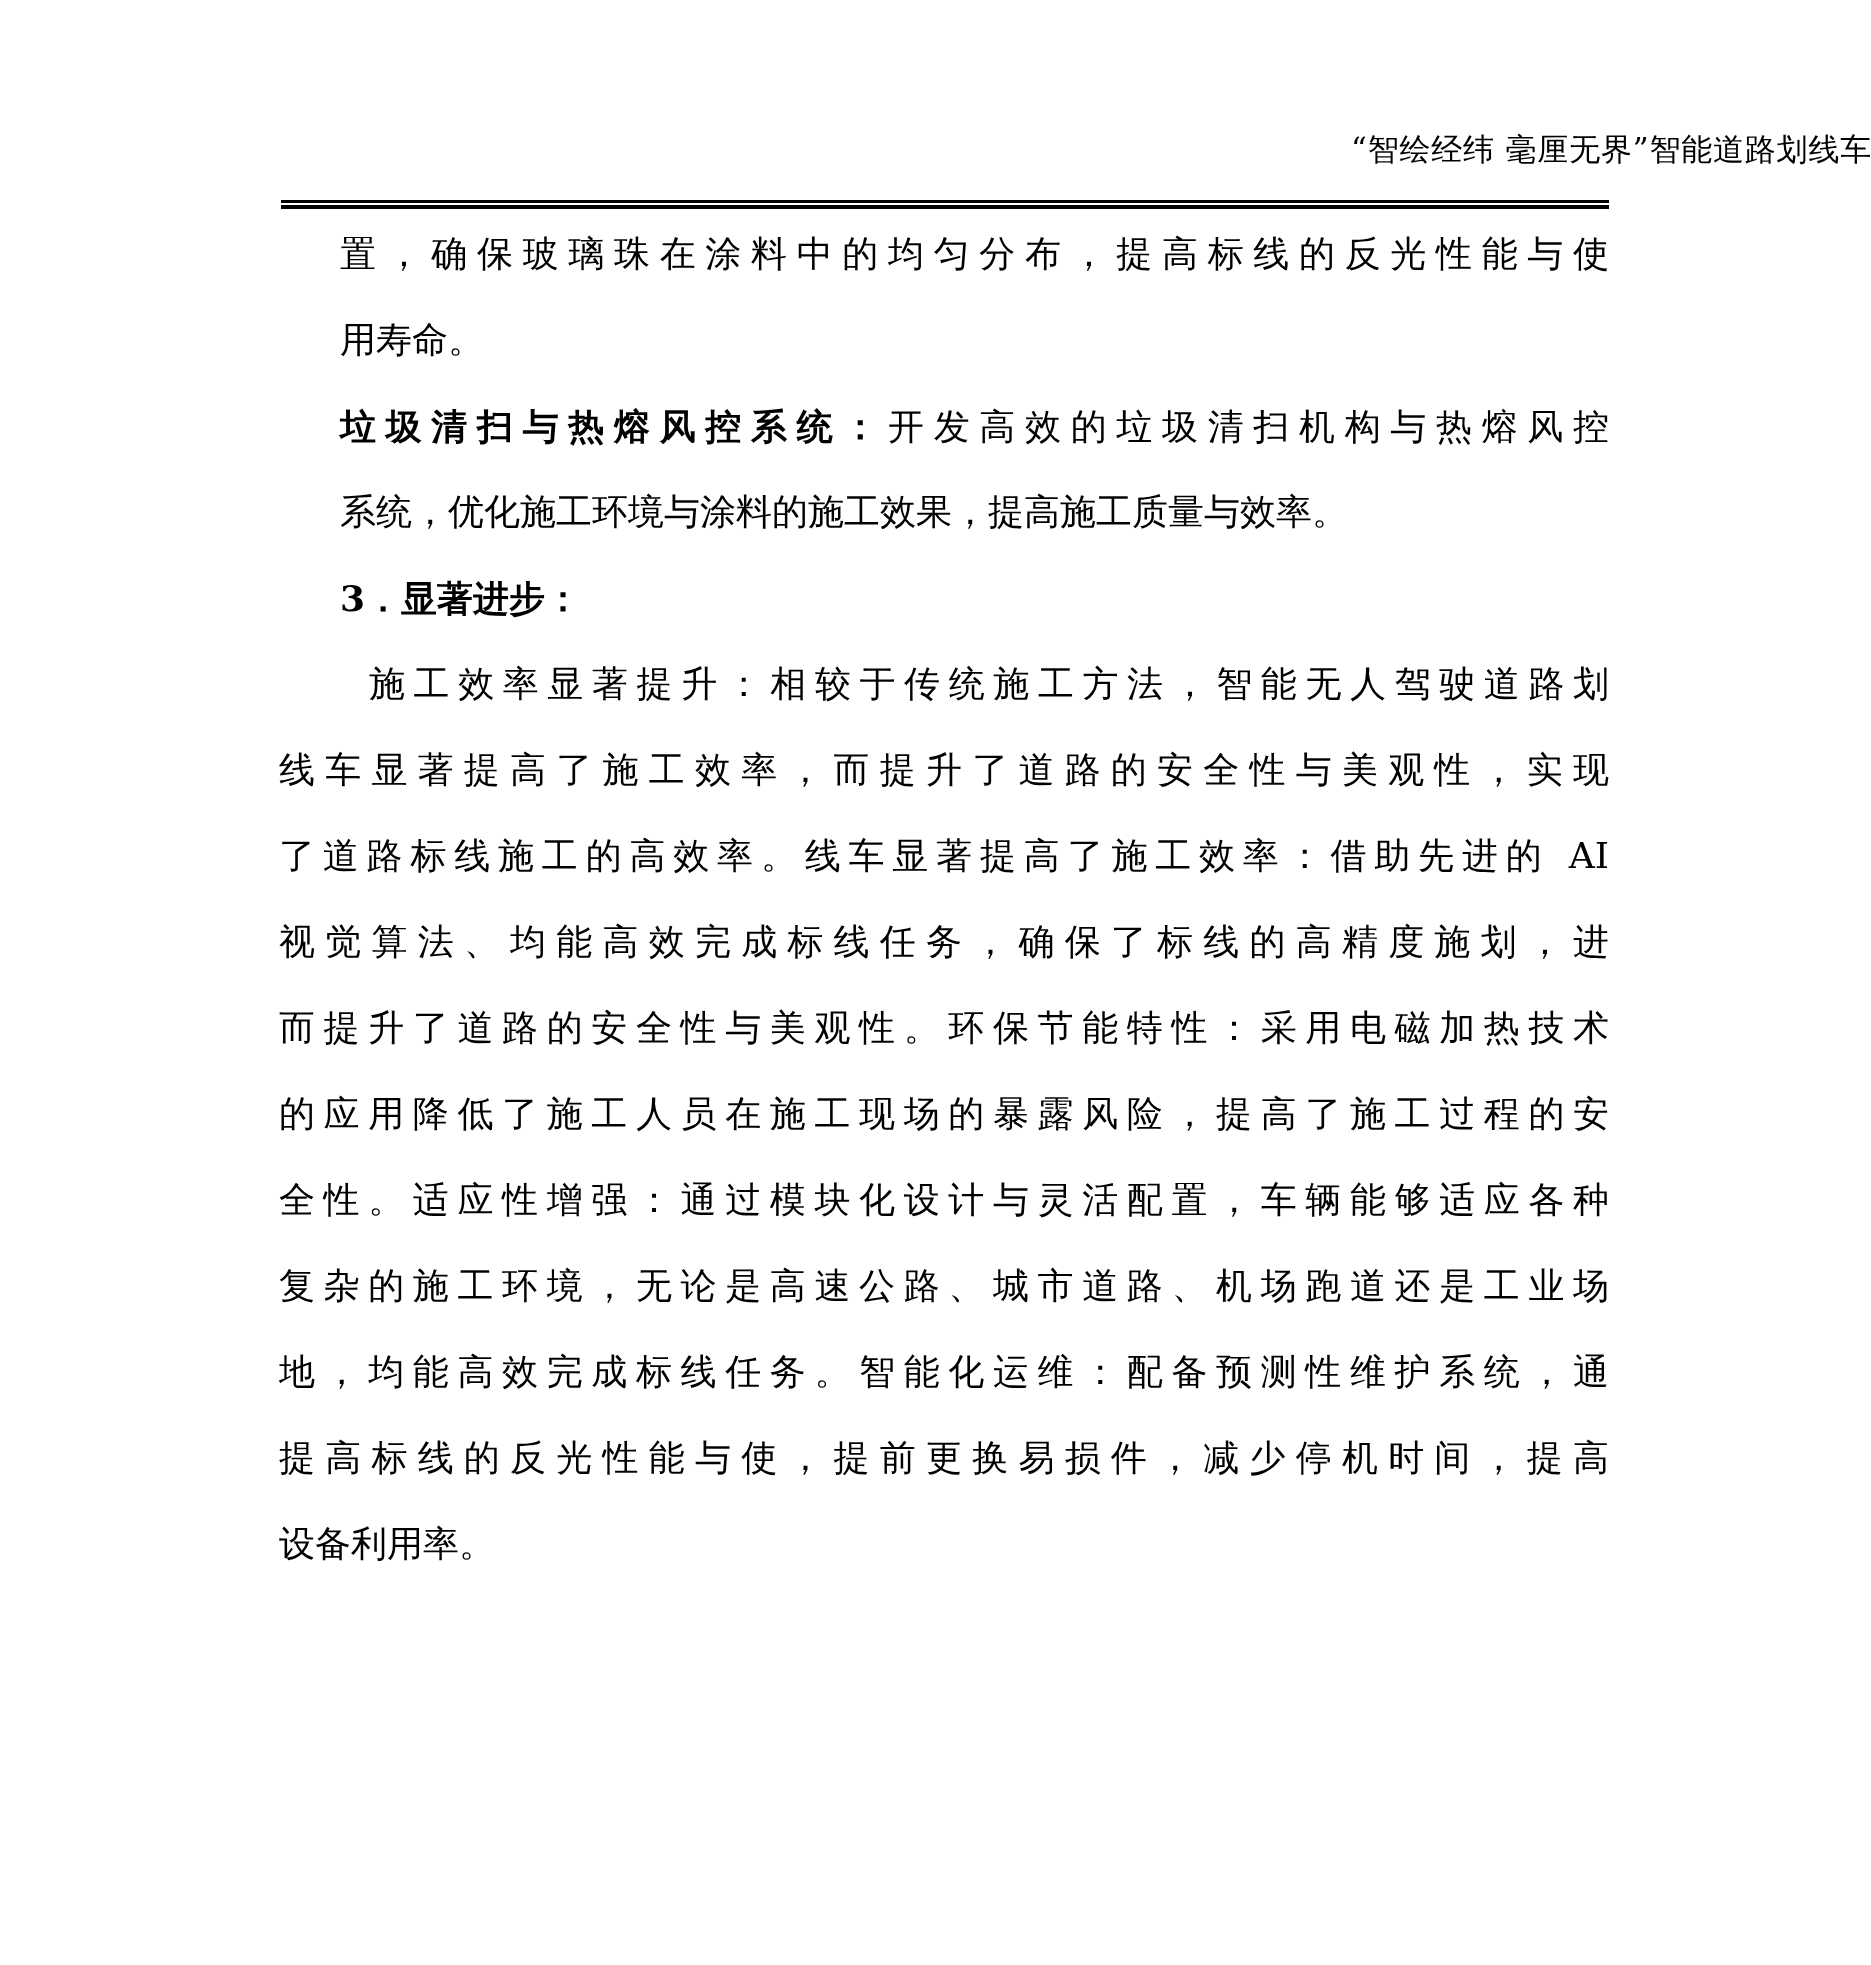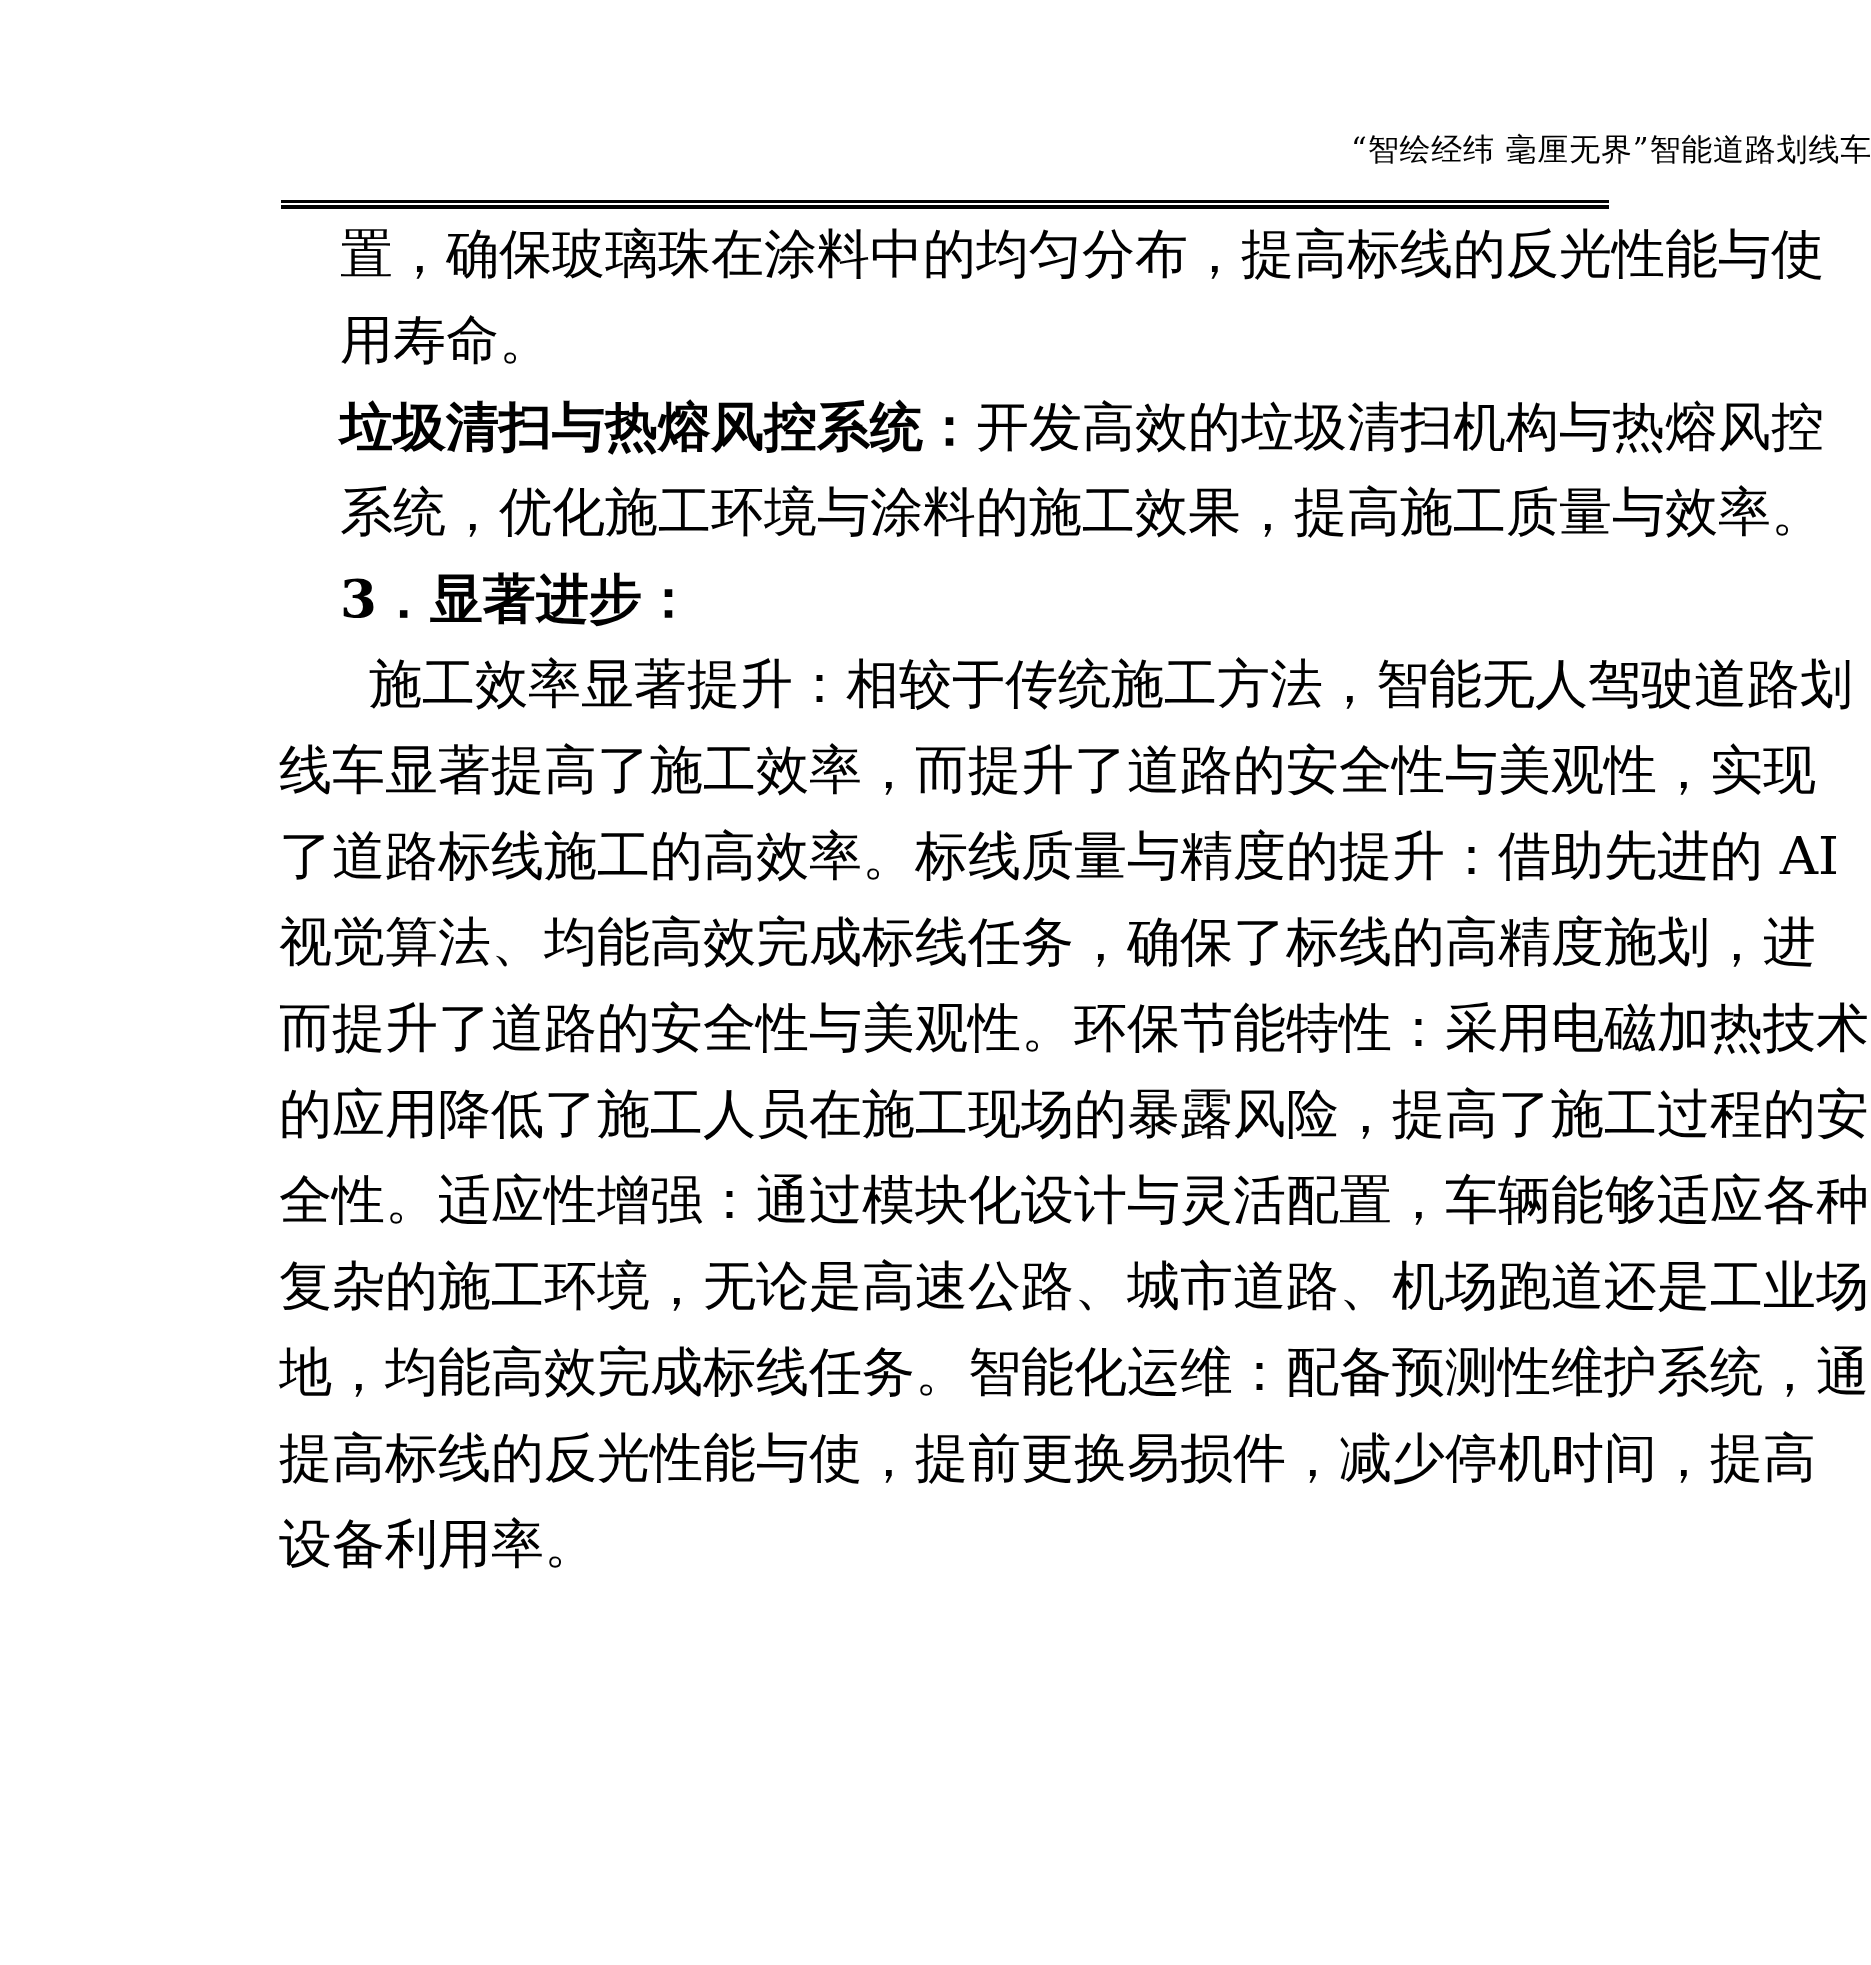--- a/index.html
+++ b/index.html
@@ -50,21 +50,21 @@
   
   .body-text {
     position: absolute;
     top: 211px;
     left: 279px;
     width: 1330px;
   }
   .line {
     height: 86px;
     line-height: 86px;
-    font-size: 53px;
+    font-size: 36px;
     white-space: nowrap;
     text-align: justify;
     text-align-last: justify;
     text-justify: inter-character;
   }
   .short {
     text-align-last: left;
   }
   .ind-a { padding-left: 61px; }
   .ind-b { padding-left: 90px; }
@@ -81,21 +81,21 @@
   <div class="rule-thick"></div>
 
   <div class="body-text">
     <div class="line ind-a"><span>置，确保玻璃珠在涂料中的均匀分布，提高标线的反光性能与使</span></div>
     <div class="line ind-a short"><span>用寿命。</span></div>
     <div class="line ind-a"><span class="b">垃圾清扫与热熔风控系统：</span><span>开发高效的垃圾清扫机构与热熔风控</span></div>
     <div class="line ind-a short"><span>系统，优化施工环境与涂料的施工效果，提高施工质量与效率。</span></div>
     <div class="line ind-a short"><span class="b">3．显著进步：</span></div>
     <div class="line ind-b"><span>施工效率显著提升：相较于传统施工方法，智能无人驾驶道路划</span></div>
     <div class="line"><span>线车显著提高了施工效率，而提升了道路的安全性与美观性，实现</span></div>
-    <div class="line"><span>了道路标线施工的高效率。标线质量与精度的提升：借助先进的 AI</span></div>
+    <div class="line"><span>了道路标线施工的高效率。线车显著提高了施工效率：借助先进的 AI</span></div>
     <div class="line"><span>视觉算法、均能高效完成标线任务，确保了标线的高精度施划，进</span></div>
     <div class="line"><span>而提升了道路的安全性与美观性。环保节能特性：采用电磁加热技术</span></div>
     <div class="line"><span>的应用降低了施工人员在施工现场的暴露风险，提高了施工过程的安</span></div>
     <div class="line"><span>全性。适应性增强：通过模块化设计与灵活配置，车辆能够适应各种</span></div>
     <div class="line"><span>复杂的施工环境，无论是高速公路、城市道路、机场跑道还是工业场</span></div>
     <div class="line"><span>地，均能高效完成标线任务。智能化运维：配备预测性维护系统，通</span></div>
     <div class="line"><span>提高标线的反光性能与使，提前更换易损件，减少停机时间，提高</span></div>
     <div class="line short"><span>设备利用率。</span></div>
   </div>
 

